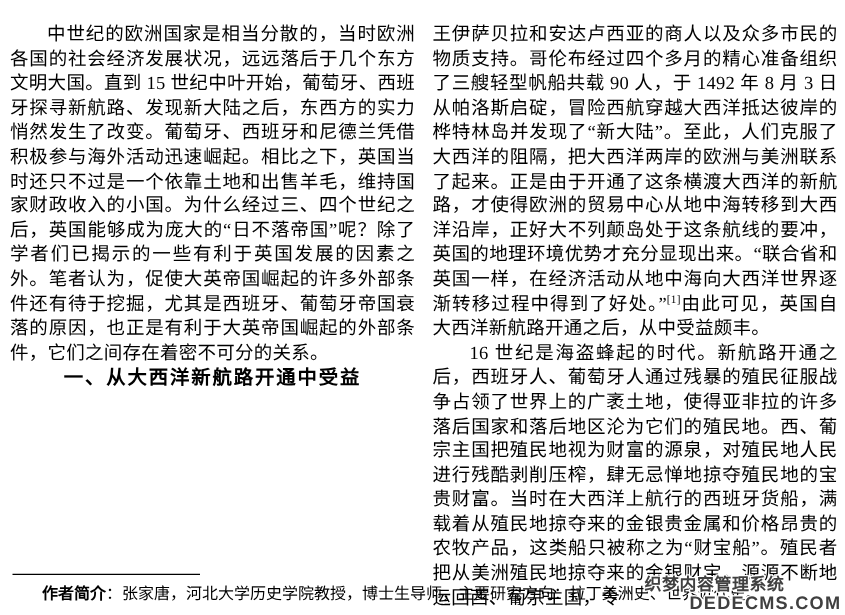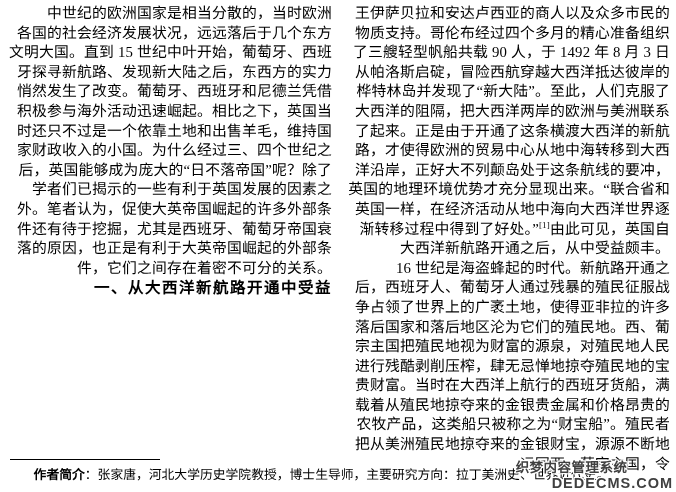--- a/index.html
+++ b/index.html
@@ -12,33 +12,32 @@
     width: 676px;
     height: 492px;
     background: #ffffff;
     color: #000000;
     font-family: "Liberation Serif", "DejaVu Serif", serif;
     overflow: hidden;
   }
   .columns {
     display: flex;
     gap: 14px;
-    padding: 4px 6px 0 8px;
+    padding: 19px 6px 0 8px;
   }
   .col {
     width: 324px;
     font-size: 14.8px;
     line-height: 19.6px;
     text-align: justify;
     letter-spacing: 0.2px;
   }
   .col p {
     margin: 0;
     text-indent: 2em;
-    text-align: right;
   }
   .col p.noindent {
     text-indent: 0;
   }
   .section-heading {
     font-size: 15.5px;
     font-weight: bold;
     text-align: center;
     text-indent: 0 !important;
     margin: 5px 0 4px 0;

